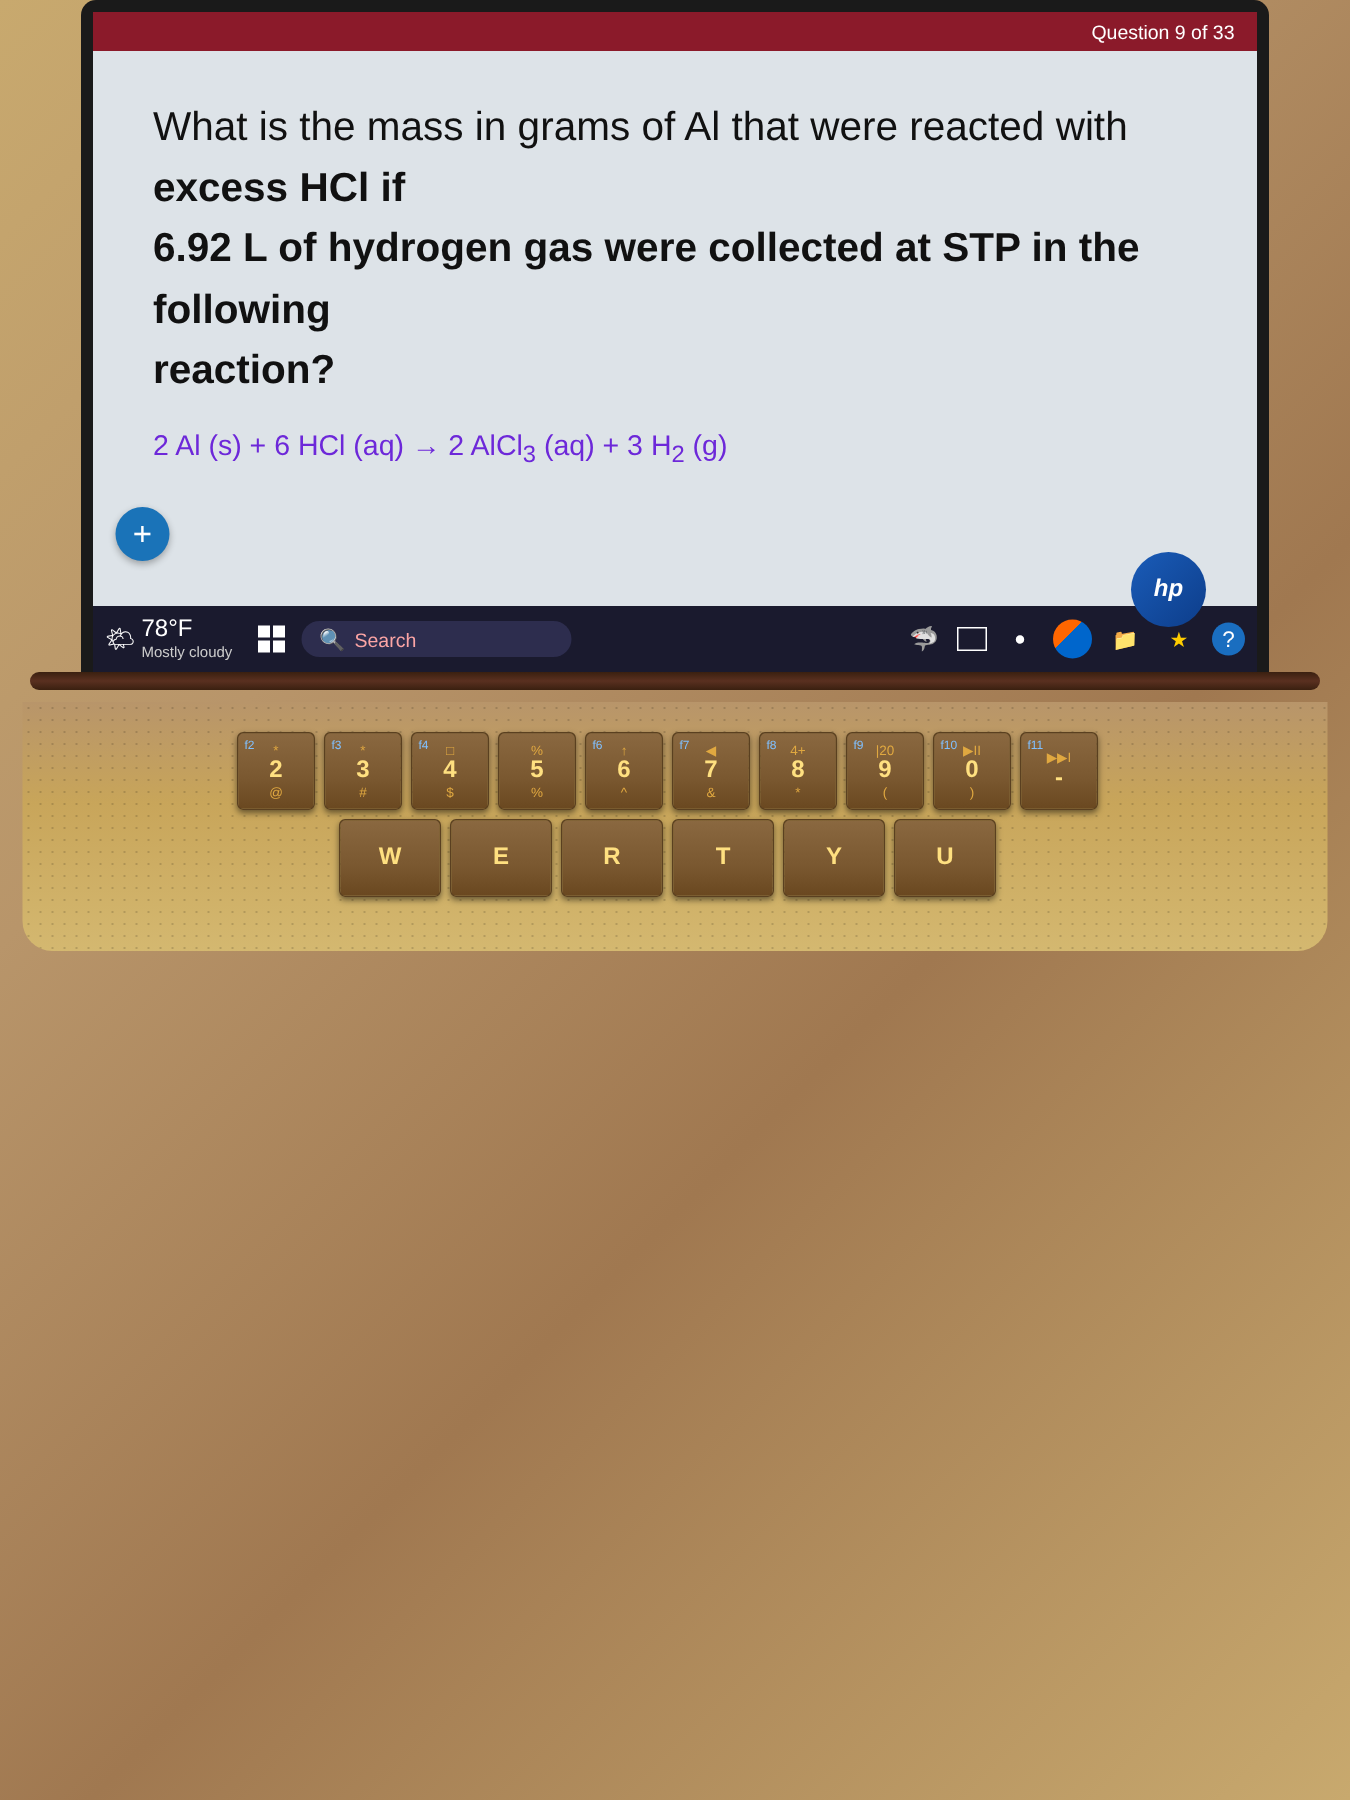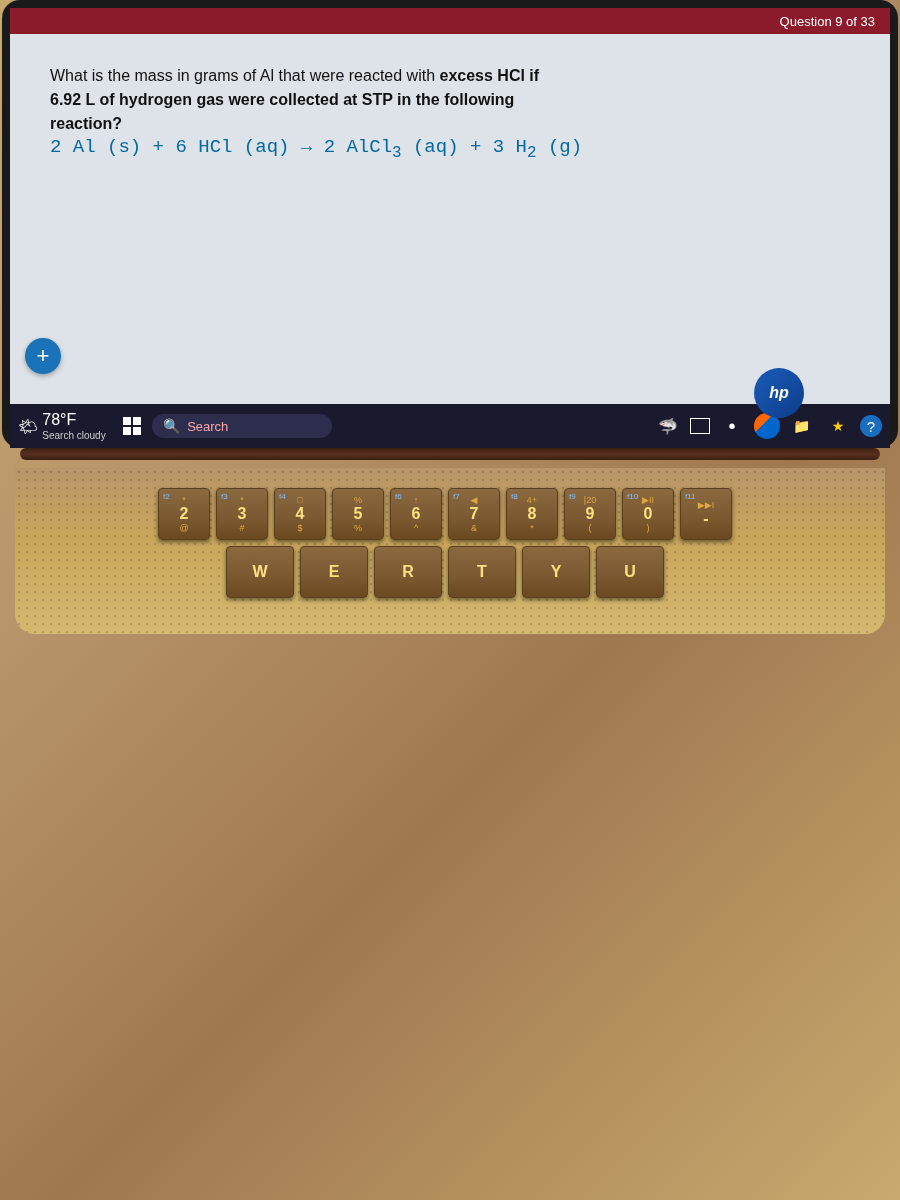--- a/index.html
+++ b/index.html
@@ -50,36 +50,35 @@
 
     
     .quiz-content {
       background: #dde3e8;
       padding: 30px 40px 20px 40px;
       min-height: 360px;
       position: relative;
     }
 
     .question-text {
-      font-size: 16px;
+      font-size: 27px;
       color: #111;
       line-height: 1.5;
       font-weight: normal;
     }
 
     .question-text .bold-part {
       font-weight: bold;
     }
 
     .reaction-equation {
       font-size: 19px;
-      color: #0369a1;
-      margin-top: 0;
+      color: #6d28d9;
+      margin-top: 20px;
       font-weight: normal;
-      font-family: Liberation Mono, monospace;
     }
 
     
     .add-button {
       position: absolute;
       left: 15px;
       bottom: 30px;
       width: 36px;
       height: 36px;
       background: #1a73b8;
@@ -296,21 +295,21 @@
       display: flex;
       align-items: center;
       justify-content: center;
     }
   </style>
 </head>
 <body>
 
 <div class="laptop-outer">
 
-  <div class="screen-wrapper" style="width:896px; margin-top:0;border-radius:18px;">
+  <div class="screen-wrapper" style="width:792px; margin-top:0;">
     <div class="screen">
 
       <div class="quiz-top-bar">
         <span class="question-counter">Question 9 of 33</span>
       </div>
 
       <div class="quiz-content" style="height: 370px;">
         <p class="question-text">
           What is the mass in grams of Al that were reacted with <span class="bold-part">excess HCl if
           <br>6.92 L of hydrogen gas were collected at STP in the following
@@ -324,21 +323,21 @@
           <span>+</span>
         </div>
       </div>
 
       <div class="taskbar">
 
         <div class="taskbar-weather">
           <span class="weather-icon">🌤</span>
           <div class="weather-text">
             <span style="color:white; font-size:16px;">78°F</span>
-            <span style="color:#ccc; font-size:10px;">Search cloudy</span>
+            <span style="color:#ccc; font-size:10px;">Mostly cloudy</span>
           </div>
         </div>
 
         <div class="taskbar-start">
           <div class="windows-grid">
             <div></div>
               <div></div>
               <div></div>
               <div></div>
           </div>

